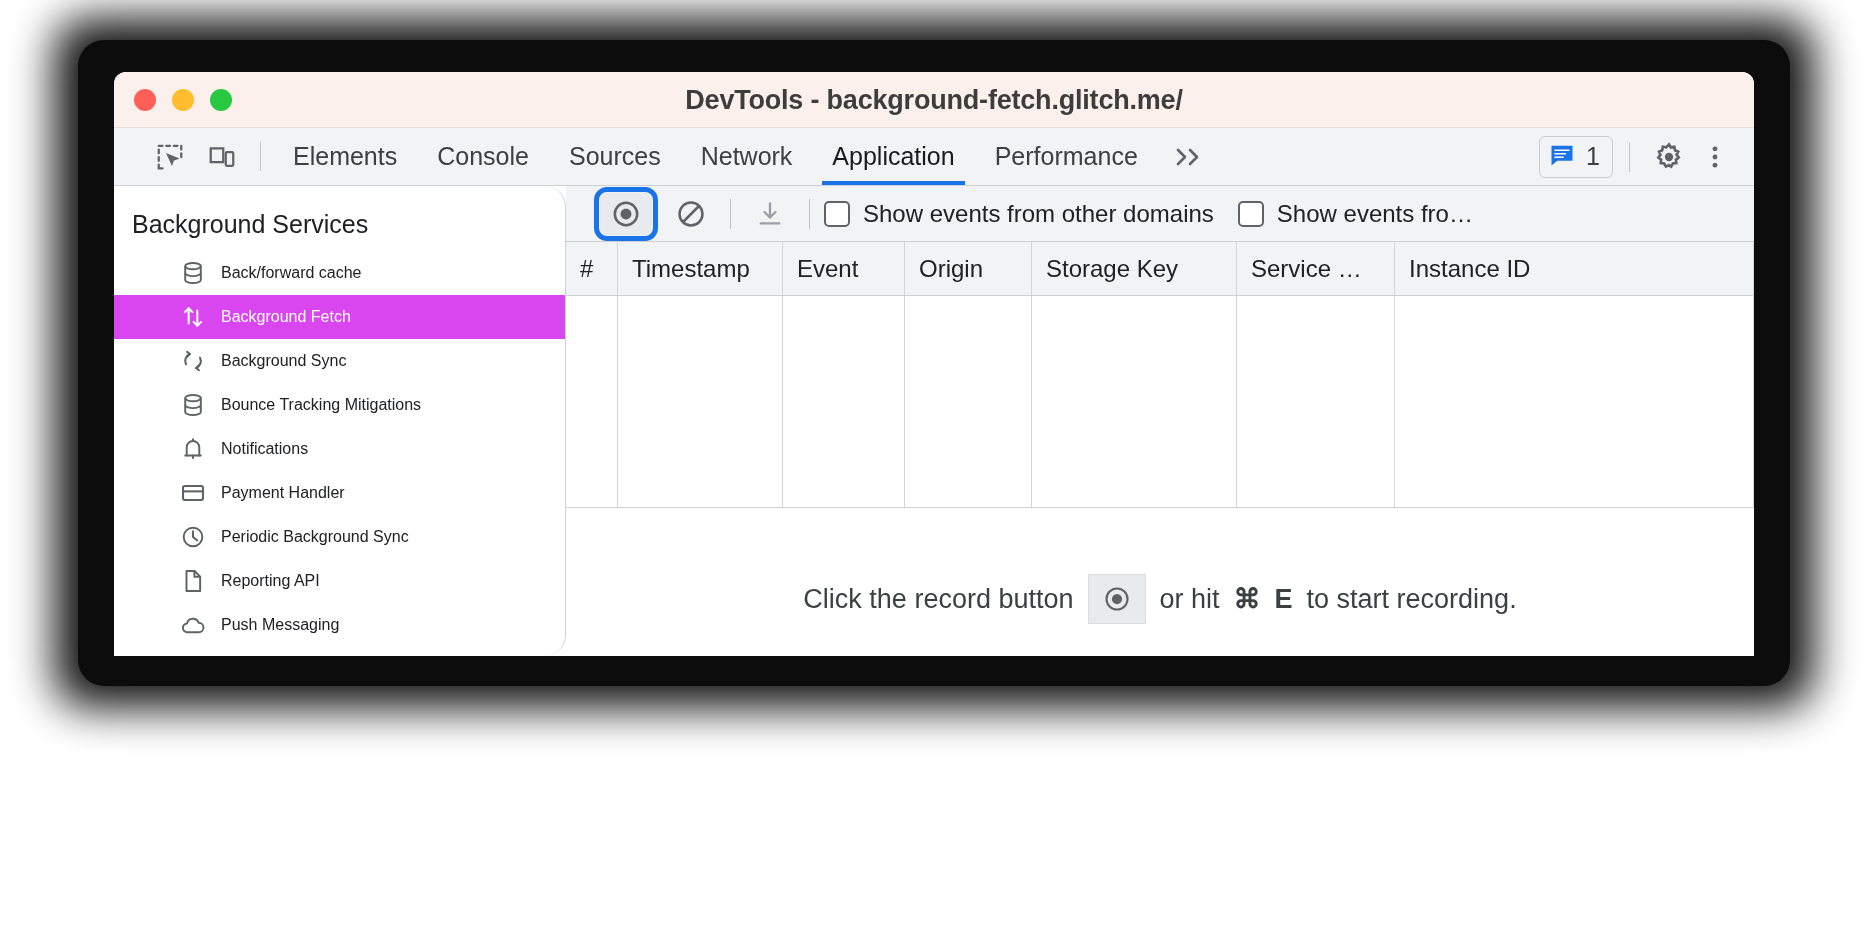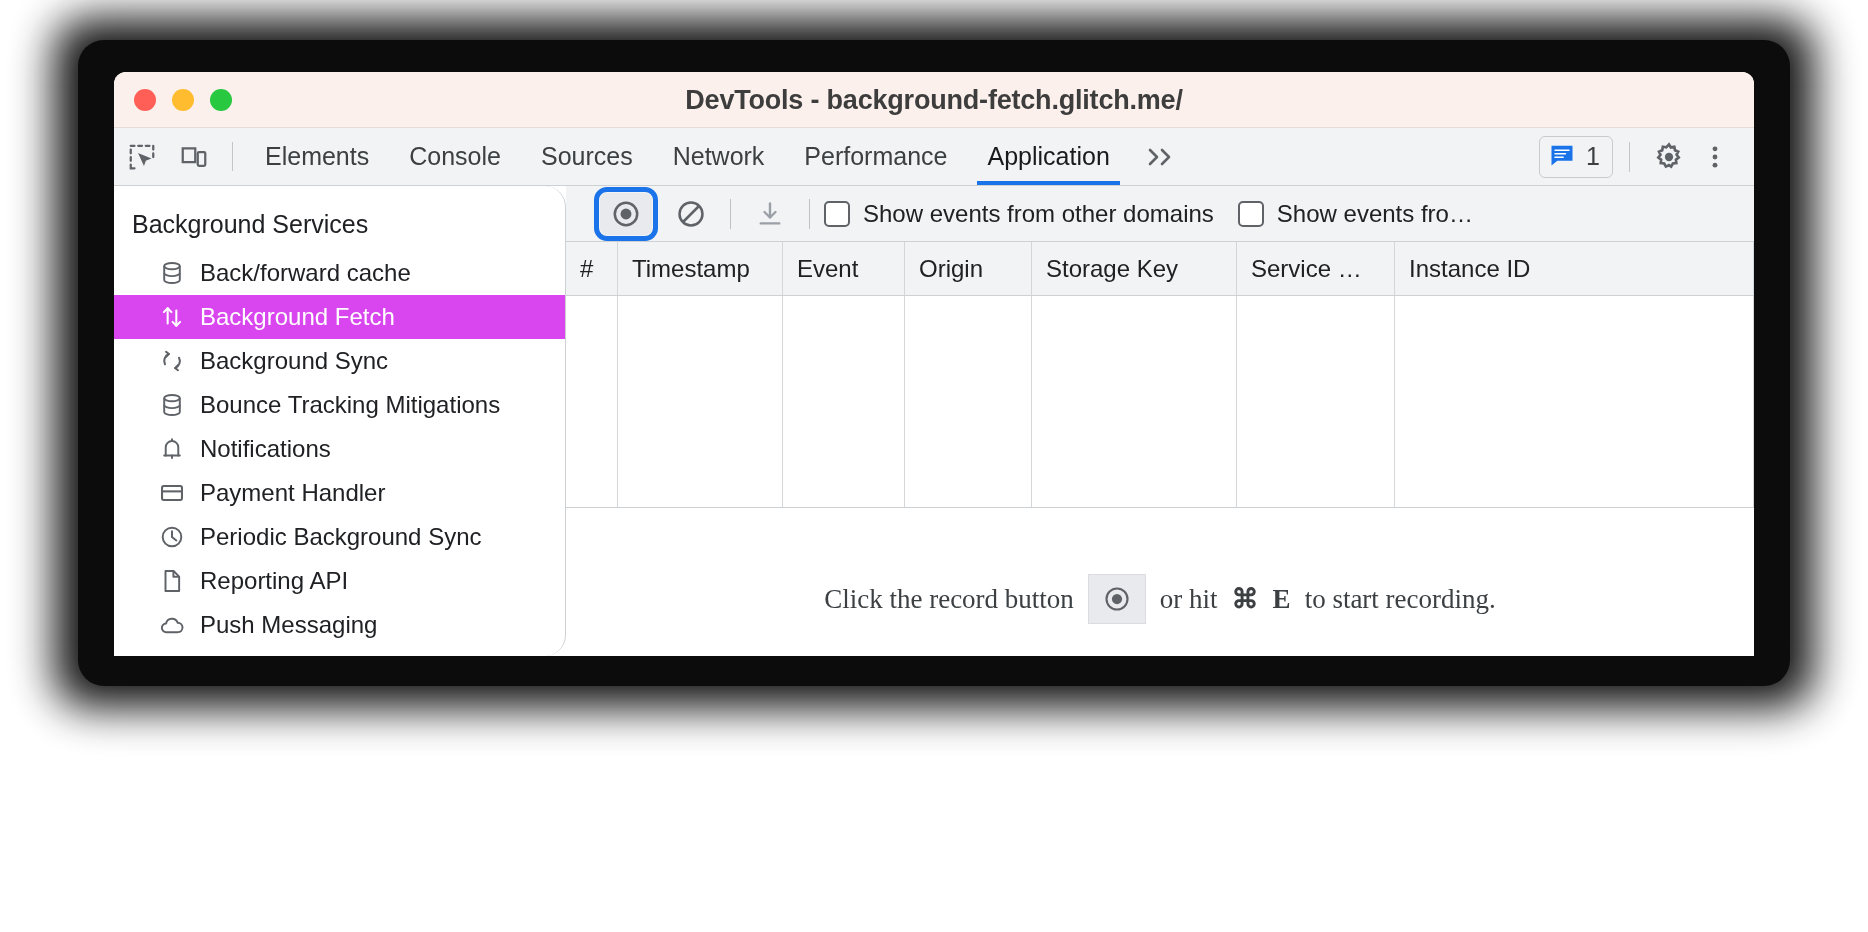--- a/index.html
+++ b/index.html
@@ -72,21 +72,21 @@
   }
 
   
   #tabstrip {
     height: 58px;
     flex: 0 0 58px;
     background: #f1f3f4;
     border-bottom: 1px solid #cdd1d4;
     display: flex;
     align-items: stretch;
-    padding-left: 2px;
+    padding-left: 30px;
   }
   .tb-icon-btn {
     width: 52px;
     display: flex; align-items: center; justify-content: center;
     color: #5f6368;
   }
   .tb-sep {
     width: 1px; margin: 14px 12px;
     background: #c4c7c9;
   }
@@ -137,22 +137,22 @@
     border-radius: 21px;
   }
   #sidebar-title {
     font-size: 25px; color: #202124;
     padding: 6px 0 12px 18px;
   }
   .side-item {
     display: flex; align-items: center;
     gap: 14px;
     height: 44px;
-    padding-left: 44px;
-    font-size: 24px;
+    padding-left: 65px;
+    font-size: 16px;
     color: #202124;
     white-space: nowrap;
   }
   .side-item .si-icon {
     width: 28px; height: 28px;
     display: flex; align-items: center; justify-content: center;
     color: #5f6368; flex: 0 0 28px;
   }
   .side-item.selected { background: #d946ef; color: #ffffff; }
   .side-item.selected .si-icon { color: #ffffff; }
@@ -211,21 +211,20 @@
   #table-body { height: 212px; flex: 0 0 212px; display: flex; border-bottom: 1px solid #cdd1d4; }
   #table-body .tcol { border-right: 1px solid #d4d7d9; }
 
   
   #empty-state {
     flex: 1 1 auto;
     display: flex; flex-direction: column;
     align-items: center; justify-content: space-between;
     padding-top: 66px;
     gap: 42px;
-    font-family: Liberation Serif, serif;
   }
   #empty-line {
     display: flex; align-items: center; gap: 14px;
     font-size: 27px; color: #3c4043;
   }
   #inline-record {
     width: 58px; height: 50px;
     display: flex; align-items: center; justify-content: center;
     background: #e8eaed;
     border: 1px solid #dadce0;
@@ -278,25 +277,25 @@
       </div>
       <div class="tab">
         <span>Console</span>
       </div>
       <div class="tab">
         <span>Sources</span>
       </div>
       <div class="tab">
         <span>Network</span>
       </div>
+      <div class="tab active">
+        <span>Application</span>
+      </div>
       <div class="tab">
         <span>Performance</span>
-      </div>
-      <div class="tab active">
-        <span>Application</span>
       </div>
 
       <div id="tab-more">
         <svg width="34" height="26" viewBox="0 0 34 26" fill="none" stroke="currentColor" stroke-width="2.6" stroke-linecap="round" stroke-linejoin="round">
           <path d="M6 6l7 7-7 7"></path>
             <path d="M18 6l7 7-7 7"></path>
         </svg>
       </div>
 
       <div id="tabstrip-right">

